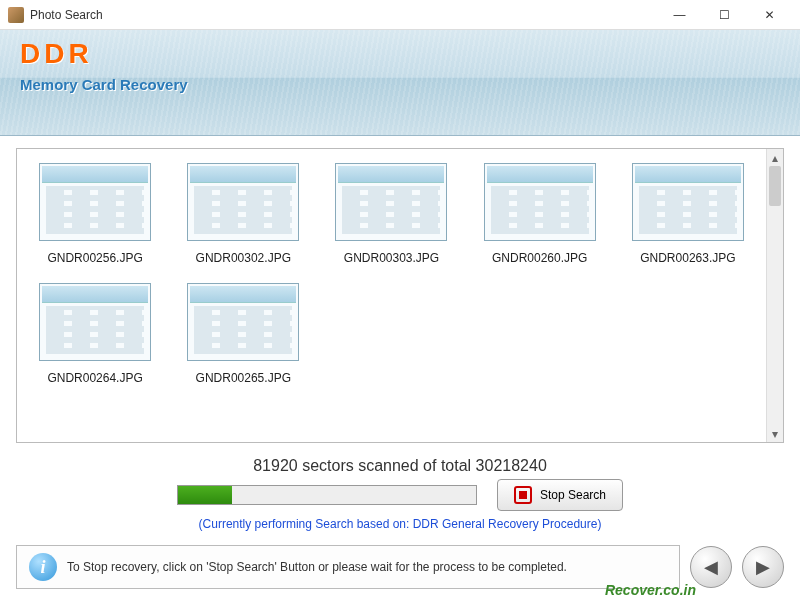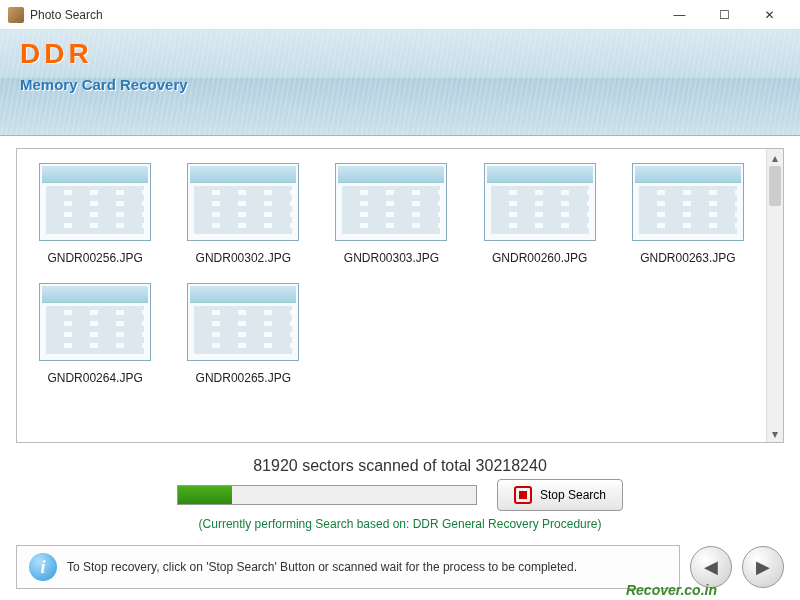--- a/index.html
+++ b/index.html
@@ -27,27 +27,27 @@
 .scroll-track { flex: 1; position: relative; }
 .scroll-thumb { position: absolute; top: 0; left: 2px; right: 2px; height: 40px; background: #ccc; border-radius: 2px; }
 .progress-section { margin-top: 14px; text-align: center; position: relative; }
 .progress-label { font-size: 16px; color: #333; margin-bottom: 4px; }
 .progress-row { display: flex; align-items: center; justify-content: center; gap: 20px; }
 .progress-bar { width: 300px; height: 20px; border: 1px solid #999; background: #eee; position: relative; overflow: hidden; }
 .progress-fill { position: absolute; left: 0; top: 0; bottom: 0; width: 18%; background: linear-gradient(180deg, #4caf1f, #2e8b0e); }
 .stop-btn { display: flex; align-items: center; gap: 8px; border: 1px solid #999; border-radius: 4px; padding: 6px 16px; background: linear-gradient(180deg, #fefefe, #e5e5e5); cursor: pointer; font-size: 12px; }
 .stop-icon { width: 18px; height: 18px; border: 2px solid #c00; border-radius: 3px; display: flex; align-items: center; justify-content: center; }
 .stop-icon::after { content: ''; width: 8px; height: 8px; background: #c00; }
-.procedure-label { font-size: 12px; color: #15803d; margin-top: 6px; }
+.procedure-label { font-size: 12px; color: #1d4ed8; margin-top: 6px; }
 .footer-row { display: flex; align-items: center; gap: 10px; margin-top: 14px; }
 .info-bar { flex: 1; border: 1px solid #bbb; height: 44px; display: flex; align-items: center; padding: 0 12px; gap: 10px; background: #fdfdfd; }
 .info-icon { width: 28px; height: 28px; border-radius: 50%; background: radial-gradient(circle at 35% 30%, #aee0ff, #3498db); display: flex; align-items: center; justify-content: center; color: #fff; font-weight: bold; font-size: 18px; font-style: italic; font-family: Georgia, serif; }
 .info-text { font-size: 12px; color: #333; }
 .nav-btn { width: 42px; height: 42px; border-radius: 50%; border: 1px solid #999; background: radial-gradient(circle at 35% 30%, #fff, #ccc); display: flex; align-items: center; justify-content: center; cursor: pointer; color: #555; font-size: 18px; }
-.watermark { position: absolute; bottom: 2px; right: 83px; font-size: 14px; color: #3a8a2a; font-weight: bold; font-style: italic; pointer-events: none; }
+.watermark { position: absolute; bottom: 2px; right: 104px; font-size: 14px; color: #3a8a2a; font-weight: bold; font-style: italic; pointer-events: none; }
 </style>
 </head>
 <body>
 
 <div class="titlebar">
   <div class="titlebar-icon"></div>
   <div class="titlebar-title">Photo Search</div>
   <div class="titlebar-controls">
     <div class="titlebar-btn">—</div>
     <div class="titlebar-btn">☐</div>
@@ -113,21 +113,21 @@
         <span class="stop-icon"></span>
         <span>Stop Search</span>
       </div>
     </div>
     <div class="procedure-label">(Currently performing Search based on:  DDR General Recovery Procedure)</div>
   </div>
 
   <div class="footer-row">
     <div class="info-bar">
       <div class="info-icon">i</div>
-      <div class="info-text">To Stop recovery, click on 'Stop Search' Button or scanned wait for the process to be completed.</div>
+      <div class="info-text">To Stop recovery, click on 'Stop Search' Button or please wait for the process to be completed.</div>
     </div>
     <div class="nav-btn">
         <span>◀</span>
       </div>
     <div class="nav-btn">
         <span>▶</span>
       </div>
   </div>
   <div class="watermark">Recover.co.in</div>
 </div>

